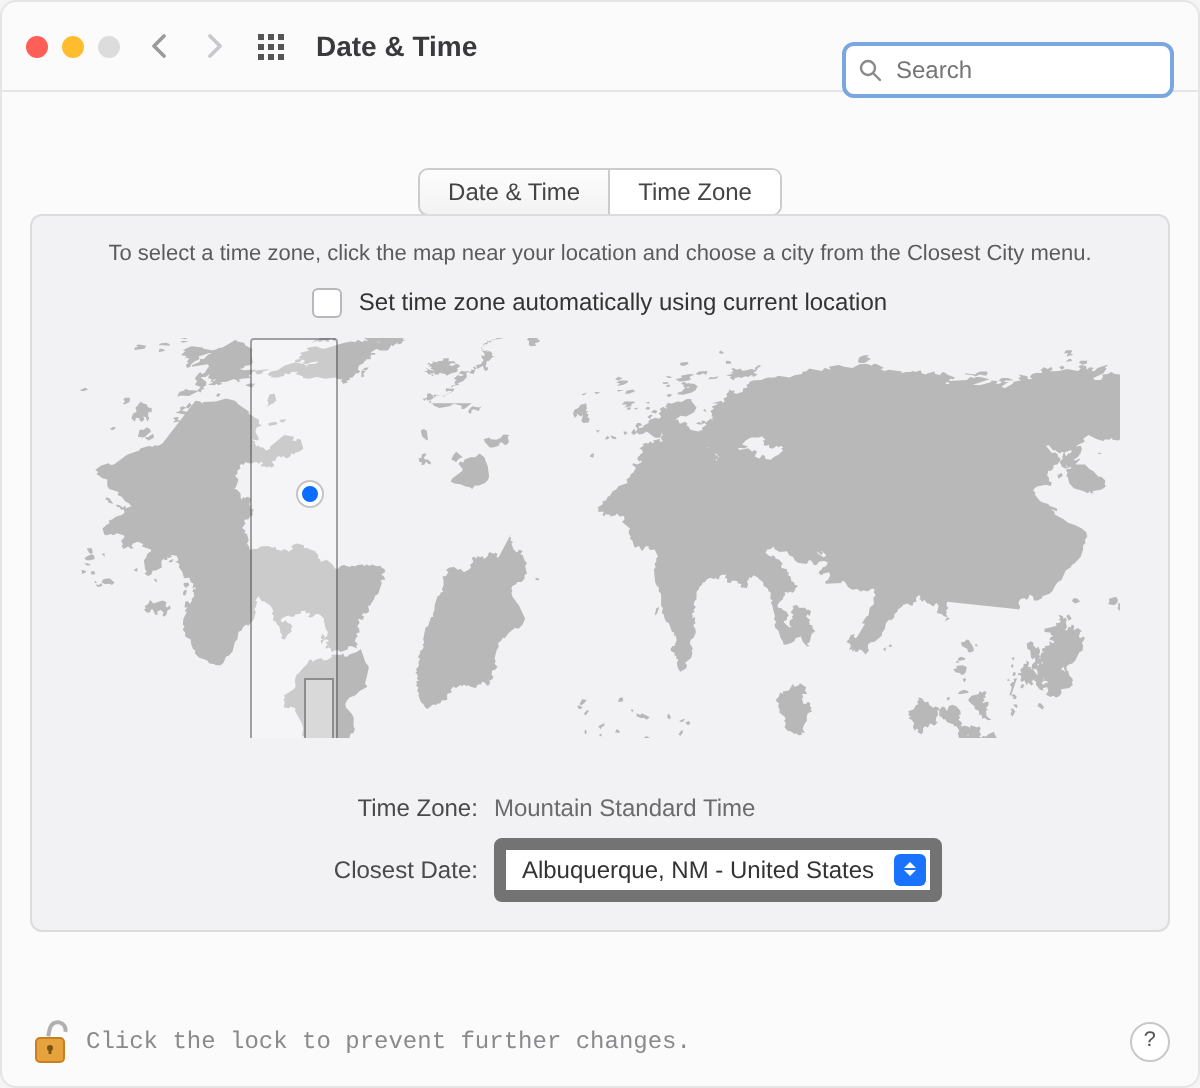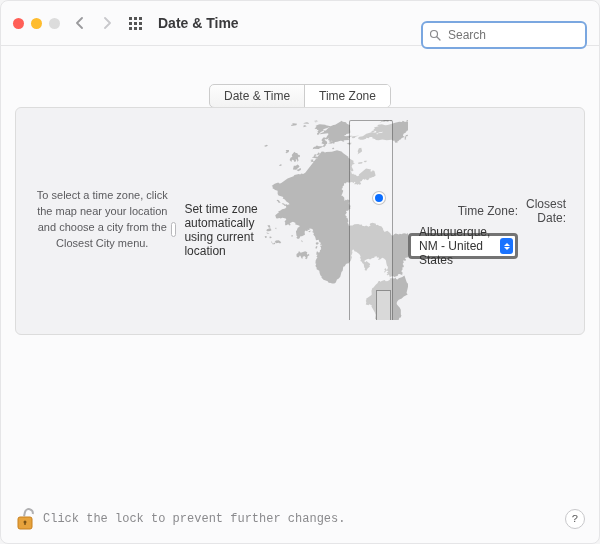--- a/index.html
+++ b/index.html
@@ -17,33 +17,33 @@
   .title{font-weight:600;font-size:14px;color:#3a3a3c;margin-left:4px;}
   .spacer{flex:1;}
   .search{width:150px;height:24px;border:2.5px solid #7aa7e0;border-radius:6px;display:flex;align-items:center;padding:0 6px;gap:5px;background:#fff;margin-top:24px;}
   .search input{border:none;outline:none;font-size:12px;flex:1;background:transparent;color:#666;}
   .search svg{flex:none;}
   .panel{flex:1;padding:14px 14px 10px 14px;display:flex;flex-direction:column;}
   .seg-wrap{display:flex;justify-content:center;}
   .seg{display:flex;border:1px solid #ccc;border-radius:5px;overflow:hidden;font-size:12px;background:linear-gradient(#fdfdfd,#f3f3f3);}
   .seg div{padding:4px 14px;color:#444;}
   .seg .sel{background:#fff;border-left:1px solid #ccc;box-shadow:inset 0 1px 0 rgba(255,255,255,0.8);text-align:right;}
-  .box{margin-top:-1px;border:1px solid #dcdcdc;border-radius:6px;background:#f2f2f4;padding:12px 18px 14px 18px;display:flex;flex-direction:row;align-items:center;}
+  .box{margin-top:-1px;border:1px solid #dcdcdc;border-radius:6px;background:#f2f2f4;padding:12px 18px 14px 18px;display:flex;flex-direction:column;align-items:center;}
   .help{font-size:11px;color:#5b5b5e;text-align:center;line-height:1.45;max-width:520px;}
-  .auto-row{display:flex;align-items:center;gap:8px;margin:29px 0 10px 0;font-size:12px;color:#333;}
+  .auto-row{display:flex;align-items:center;gap:8px;margin:8px 0 10px 0;font-size:12px;color:#333;}
   .chk{width:13px;height:13px;border:1px solid #b8b8bb;border-radius:3px;background:#fff;}
   .map-wrap{position:relative;width:520px;height:200px;overflow:hidden;}
   .map-wrap svg.worldsvg{width:680px;height:300px;margin-left:-80px;margin-top:-36px;display:block;}
   .tz-band{position:absolute;top:0;left:85px;width:42px;height:100%;border:1px solid rgba(0,0,0,0.35);border-radius:2px;background:rgba(255,255,255,0.28);pointer-events:none;}
   .tz-subband{position:absolute;left:112px;top:170px;width:13px;height:34px;border:1px solid rgba(0,0,0,0.35);background:rgba(255,255,255,0.28);pointer-events:none;}
   .pin{position:absolute;width:8px;height:8px;border-radius:50%;background:#0a6dff;border:2px solid #fff;box-shadow:0 0 0 1px rgba(0,0,0,0.2);left:109px;top:72px;}
-  .fields{margin-top:16px;display:grid;grid-template-columns:110px auto;row-gap:8px;column-gap:8px;align-items:center;font-size:12px;}
+  .fields{margin-top:28px;display:grid;grid-template-columns:110px auto;row-gap:8px;column-gap:8px;align-items:center;font-size:12px;}
   .lbl{text-align:right;color:#4a4a4c;}
   .val{color:#6b6b6e;}
-  .select{display:flex;align-items:center;background:#fff;border:3px solid #737373;border-radius:4px;height:20px;}
+  .select{display:flex;align-items:center;background:#fff;border:6px solid #737373;border-radius:4px;height:20px;}
   .select span{padding:0 8px;font-size:12px;color:#333;flex:1;}
   .select .chev{width:16px;height:16px;background:#1a73ff;border-radius:3px;margin:2px;display:flex;flex-direction:column;align-items:center;justify-content:center;gap:1px;}
   .select .chev::before,.select .chev::after{content:"";width:0;height:0;border-left:3px solid transparent;border-right:3px solid transparent;}
   .select .chev::before{border-bottom:3px solid #fff;}
   .select .chev::after{border-top:3px solid #fff;}
   .update-note{font-size:10.5px;color:#686868;text-align:center;margin-top:10px;}
   .footer{height:48px;display:flex;align-items:center;padding:0 14px;gap:8px;color:#8a8a8d;font-size:12px;font-family:Liberation Mono, monospace;}
   .lock{width:20px;height:24px;position:relative;}
   .lock svg{width:20px;height:24px;}
   .helpbtn{width:18px;height:18px;border:1px solid #c8c8cb;border-radius:50%;display:flex;align-items:center;justify-content:center;font-size:11px;color:#555;background:#fff;margin-left:auto;}
@@ -115,20 +115,21 @@
         <svg class="worldsvg" viewBox="0 0 2000 1001" preserveAspectRatio="xMidYMid meet">
           <path fill="#b8b8b8" d="m1384 336 4-1 6 1 4 2 2 5-1 5-2 3v2l3 2v4l-3 6-3 1-4 3-2 5 2 5h3l-1 4-5 1-3-3-4 1-7-5-3-4-8 1-9 7-3 5 3 4 6-1 3 4-2 3 4 6 3 8 5 3-3 4-3 8-4 4-3 7-5-1-8 1 2 5-4 4h-9l-9-4-4 3-5-1-4 3-4-3-9 2-4-4-3 2-6-1 1 5 2 3-8 4-3 3 7 3-1 6-6 5v3l-3 4 5 5 6 2 1-3 4 3 1 3 6 2 6 7-3 3 1 4 9 2v5l3-1-1 6 4 2 1 7 5 3 1 4h3l2 4h-3l-3 7-2 2-6-2-1 2-7-1 1 5-4 4 1 2-6 5-3 4-1 4 2 2 5 1 2 3 6 3 4 6-3 3v4l-6 3 3 4 7 6 7-2 5 4-2 4 2 4-2 9-2 4-5 3-9 3-4-1-1-5-4-6-3-11-6-6-1-4 3-5-4-5 2-4-5-20-2-3 3-4-4-3 1-10-4-3-1-4-7-4-1-7-5-3-5-5-6-3-4 5-3-2-1 5-3 1 2 6-2 6-11-1 2-5-7-2 1-3-5-1h-5l-2 4-6-1v-7h-4l3-6h-8l-3 2-2 6-6-2-3 1-4-2-6 2-4 5-4 2-1 3-4 3-1 4-4 5v12l-3 3-2 6 4 4-4 5 2 3-5 3 2 4-1 4 5-3-1 8 2 3-3 1-1 4 3 4 1 6-4 9-5 4-1 6 5 8-2 3 1 6-2 7-10 8 3 4-1 5-10 6-4-6-2-9 3-5-4-2 1-3-4-3 1-3-7-4v-4l3-4h3l4-10-2-8-3 1 1-5-4-2-5-14-5-3-3-7v-4l-4-3 2-8-3-4v-20l-4-4v-7l-3-2-3-6-2-22 3-4-2-5 3-5v-5l3-2-6-12-7 1-3-3v-4l-5 1-6 8-5-9-6 3-2-2-3-10-4-3 1-4-3-4v-5l2-4-13-11 4-5-1-5-7 1-5-5-2 3-8 2-2-3-7-1-2 4-3-3 3-5h-11l2-4-2-3 9-6-1-4 6-2 3-6 4-2 4-7 6-3 4-6 15-5-2-6 6-4 1-4 5-4 4-8 13-4 4 5 9 2v-3l7-4 5-9 2 1-2 9 7 1 4 3 3-7 9 2-3 4 2 4-5 5h6l-5 4 6 2 3-6 4-1-4-5 7-4 3 5 10-1 4-5 6-4-3-6-4-1 2-8 10 7 5-1 9-7 4 2 4 6 8-3 4 6 7-9 3 1 5 8 8-5 4 2 4-4-4-7 12-4 14-3 7 6 3-3 5 3-4 8 8 3 5-6 4 2 1 5zm-220-60 11 4 4-3 8 3 8 7-4 11-14 5-13 11-5 7-8 6-6 2h-5l-5 9-8 3-3 5-4 1-5 8-4 2v3l-13 4-1-2 8-7-2-2-9 3 1-3-6 2v4l-6-1-3-5-14-5-4-10-8-6 1-3 7 2 7-3v-4l-4 2-3-5 2-3 7-4v-6l-5-4 7-4-2-3 7-2 2 2 3-4 7 3-1-5 12-3-2 5h6l-4-7 4-4-4-5-4 3-10-3v-3l8-7 4 4 7-3-3-3 1-10 6-5 5-2 4 2 6 6h5l3 7 9-3 4 3-2 4h3l4 6zm-26-42v4l-7 2-5-2 1-3 3-3zm-160 4-2 4h5l-4 3 4 3-2 4 4 3-2 6-9 1-3-4 3-10-4 3-7-5 1 4-4 3-3-6 2-7 7-3 3-5 10-3zm367 336 3-1 4 3-2 8-4-3-2 4 7 6-2 1 1 7h4l1 6 4 4-6 5-3 13-5 4 5 3-5 1-7-9-3-8-9 3-5-3v-8l-3-2 5-3-1-3-5-1-1-6 1-4 5-3-2-3 3-3-5-4 5-7-2-3 4-2h4l3 4h10zm-1 129-2 5 4 6h-9l2 5-2 3 2 8 4 1 4-4 4 3-1 4 3 3-2 3 3 3-7 3-2 4v9l-4 5-3 8 4 7-6-1 1 4-6 1-4-4-2 2-7-5h-4l-6-6 2-7-3-5 3-2-2-4-9-7 1-4-3-7 2-4-5-4v-3l4-4 3-8 4 3v-4l10-2 7-11 2 5 7-2 3-4zm248-517-2 3-6-1-2 5-6 2 6 5h4l7 5 3 5v8l4 5-4 8 3 3-5 4v7l-7-4 3 3-1 5 3 3-6 4 4 2 1 4-4 2-8-7-9 2-1-4-3-1 6-5 1-4 4-1-5-5-8 3-5-3 4-2h-9l-6 3-12-6-4 4-13 1-5-3 2-5-3-4 2-2-3-3v-4l-7-5 2-9-5-10 1-4h4l6-3 13 3 21-11 11-3 1 4 8 2 4-5 5 1 3 3zm35 179-11-6-5 5-2-4 4-4-4-10-5-4-3 3-7-8-5 3-1 4-8 2-4 4-3 12 3 4h-4l-7 5-2-6-7-3 1-10 4-5-3-3-1-5 2-2 5 3 1-5-3-3 3-2-4-3 4-5 4 2 4-1-1-3 10-6-1-3h-7l-6 4-5-3 5-5-4-7 5-7-3-2v-4l-5-2-2-4-7 2-4-3 5-2 6-5-6-4 5-7-12-8 4-6 7 1v-4l12-2-3-3 1-4-5-4 5-8-12 3v5l-4-1-2-3-9 2-5-2h-9l-5 3-7-2-1-5 10-2v-4l7-5 7-2 4-4 13-1 6 7 1 10 8 3h17l12 3 3 3 4-3v-3l9-3 6-8 9 3 1-4-4-2 5-1 6 7v6l4 2 6 12 6 5-2 5 1 11-11 5v3l-10 4-2 4 2 4-11 23-1 6 4 8-4 7 5 6v6l3 2-7 7zm178 277-5 2-7 14-5 5-6 2-4 4 1 6-3 2-3-9-3 4v7l-6 3-6-6-5 2-7-3-4 1-2 4 2 5-3 3 3 3-5 4 2 4 5-4 3 3-3 5-5 1 1 4-6-1-7-9 1-4-4-3 2-6 4-2v-6l-5-11h7l1-4 5 2 1-3-4-2v-9l2-5 4-1-4-2 1-4 5-1-1-3 8-1v-7l6 4 2-4-8-3 1-3 5-3-4-2v-3l-11-2 1-5 20-5-2-4 7-1 2-3-4-2 3-2-3-6 7 2 1 4 4-1 2 4-2 2 2 10-3 3 4 5 3-2 4-11 4 2-1 8 7-4 7 5-3 2-2 7 2 3 6-3 2 3-5 8 2 4zm-257 85 1 5 7 5 4-2 5 2 2 4h-4l1 8-3 4-1 6 3 2-5 6-7-4-4 7-5-2-3 3v7l-3 3-6-3 1-5-4-1-1 4-4-6 2-7-4-6-5-2 3-4-4-2 2-3-2-3 9-3 4-7 4-2-2-5 3-1-1-5 6 1 5 7zm53 15 1 6-4 2 3 3-3 4 6 5-2 8 2 4-4 2-5-8h-4l-1-3-11-4-3-5h-4l-2-4-4-1v-10l5-6 4 1 4 7 3-9 6-2 7 3zm23 26 5 2 4-2 2 3-2 6 3 5-3 2v7l-9 8 4 8-5-2-1 5-3-3-1-7-5-4 1-3-4-4 6-8-2-5 3-3 1-7zm-8 1 3 8-6 6 2 5-3 1 3 3v7l-4 4-4-6-1 3-5-2 3-6-6 5-2-3 3-6-2-9 3-4-4-5 13-3zm41 8 3 7 6 10-1 6-3 1 4 7h-3l-1-4-4-2v5l-7 3-2 7-3 1-2-5h-7l-3-6 4-2-4-3-1-6 3-4-4-7 5 2 1-3 6 1 4-4zm-43 46-2 10-7-2-6 5-2-1-5 10 4 7-3 4 2 4-12-1 1-3-5-2-5 2-6-2v-6l-7 4-3-7 4-5-1-3 5-4-5-2 3-3-2-3 9-2 4-6 5 5 7 1 1-9h5l-2 8 5 3 5-9h3zm54-3 8 2v3l-6 3-4 5 4 2-2 3 2 5-4 3-3-7-6 3 5 7-2 4-5 1v-5h-4l2-4-2-5h5l-3-4 4-3v-4l-4-1-5 6-6 2-2-5 1-5 5-3-1-5 10 1 2 4 4-4zm-98 68-5-1-4 4-4-1 6-5-5-3 8-1 3 5zm-11-27l-3 4h-5l-2-4 4 1 5-4zm-100 98 10 5 3 5 7-4 2 4h9l3-2 4 4h4l4 7-2 2 4 4 1 4 4 2v5l3 3-2 9-4 4v4l-34 13-4 4-6 2-8-3-5-9-1-10-11-18-5-5-1-17 4-2-4-3 2-5 7-3 4-14 7-2zM1233 3l6 4-7 2 6 2-1 3-9-1-3-3 3-3-2-3zm902 35-2 6 3 1-5 6-4-4-5 1 5-10 4 1zm-76 9-3 2 6 3-2 7-5-2-2-3h-6l-8 3-22 4-5-3-8-2 3-3 10-1 6-4 8 1 9-7 13-1 3 3zm-44 176-3 7-4-3-5 2-13-2-4-3 7-9-1-5 5-1-3-3 5-3-8-3 1-4h4l3 4 11 1zm46-42-2 5 9 1-2 3 8 6 5-5-2-3 13-1 3 4-16 7-15-3 1 3 24 14 4 6-1 4 3 4-3 5 2 5-7 3-4 5 4 4-1 5-5 3 4 2-6 3-2 5 2 3 6 1 4 4v5l-4 2 5 8-13 13-5-2-7-14-6-7-10-8-7-2 1-4 4-2v-5l-8-2 2-11-3-12-10-16-6-5-4-6-13-3-7 3v-8l-7-11 8-2h5l6-6 6-3 5-6 10 6 4-1 6 3 4-3 6 7zm-339 198 3 12-4 2-2 4 4 4-3 3 3 4 7-2 3 6-6 3-5-5-5-1-2 7h-3l-1-9-7-3 3-3-6 1-1-4 4-4-2-3 5-2-2-3 3-3 5 4 3-2v-4zm-77-116h13l6 4 10 1-1 5 2 3-7 6-16 1-9 6-7-4-10 3-1 3-5-6-3 4-2-5-7 2 1-5-5 5-11-1-2-3 11-9-5-3 4-3 8-2 14-13 6-2 11 3 2 4-3 3zm-196-114-4 3 7 3-11 7h-8l-3-3 3-7 8-3zm-16 31 6 2h7l1 4-4 1-7-2-6 2 1 3-16 4-6-1-3 2-10-4 4-3 7-1 5-5 13-3zm-42 179-5 8 3 3-1 6-12 9-3-2-6 7-6 1-11-5-3 3-19-1-5 2-9 11-9-2-2 2-10-2-6-6-3-9-5-4v-6l-4-4 4-2 3-7-2-4 3-14-3-4 2-4 3 2 4-3-6-5 3-7 7-5 5-2 9-9 8-2 2 3 5 1 8-5 16-4 4-7 6-2 7 1 8 6-1 4-7 4 1 4-6 1v3l5 2-1 4 5 5-1 5 5 3 1 4 10 3-9 3 6 6zm188 201-1 6 3 5-4 4 2 3-2 2 3 6-7-2-2-3-9-2 3-12-4-5-5 6-7-5h-3l-5-6-3 3-5-5 2-3-3-3-5 5 1 6-5 1-1 5-3 1-6-4-7 2-2 3-7 5-1 4-5 4v5l-5 5-4-1-5 6-2 10-4 5-1 6-12 10-7 1-4 4v6l2 3-6 7-6-7-5-1-1 3-6 1 1-4-5 4v-4h-6l3-4v-5l-7-4 4-4 3-7 7-2-2 4 3 3 3-2 13-22-5-1 7-11 4-2 2-13 7-6-1-10 4-5-3-4 1-6-4-1-8 5-6-2-5 2-6-4-8 1-7-4-6-10h-5v3l-26 1-2-3 6-4 3-7-2-5-9 2-3 3-4-2-1-4 5-4 1-3 6-2 3-6-3-4v-9l-7-7-3-9-21-5-5 1-3 4 3 5-3 2-4-3 4-2-5-5-3 2 4 2-3 3-5-4 5-4-3-2-4 3-2-9 10-4 3-4-1-5 3-6-7-3 3-3 8-3 7-5 2-4-4-8-8 3-14-3-2-9 5-6-3-6 3-9-4-2 3-4-2-4-4-2-5 3-2-3 6-3-3-3-7 5-9 2-3-2 6-6-7-2-4 4-2-5 4-5-3-2 8-6-4-3 3-4h-5l4-7 10 1 3-2-7-2 5-3-6-2 6-3h-5l3-5-7 3v-4l8-4-5-4 4-2-5-3-3 3-3-3-7 5-6-2v-5l-4 2-5-1 1-5-3-2 5-2-6-6-5 2h-13l-9 5-6 7 10 3-6 3-20-1-3 3-7 1v-3l-12 2-1 4h-6l2 4h-4l7 3 1 6-8-1 4 3-5 2 1 4-5 1 2 3 8-3 1 3-5 1 7 6-8-1 6 3-2 4 3 3 5-1 8 5v3l6 1 6 5h13l5-1 3 5-10 2v5l-4 1 4 3-6 1 5 4-5 2 10 3-7 5-25-5v-3l-13-5-11 1 9 3v3l-5 2-4-4-5 2 6 6h-5l1 5-6-1 4 6 5 1-4 2 1 3 16 3-2 4 2 3 8-2 2 3h6l4 4-18 3v2l7 2-10 5-2-5-5-1-4 3-6-3 2-4 4-1-4-6-6 4-2-3v-8l-5-3 1-4-4-2 5-5-6-4 2-2-6-3 6-4 5-1-3-4-4-1h-6l4-3-5-2h10l2-4h-11l-1-5-4 1-3-5 7-2-12-3-1-6 6-1v-6l6-1-2-4 4-2-2-2 8-1-4-3 3-1-3-4 5-2-4-5-4 2 6-9-4-1 1-4-5 2-1-3 4-1-7-2 6-3-4-1 2-4h-4l6-4 8 1-8-4 7-6 9-2-6-5 7-1-1-4 8-5-4-3-5 3-9-2 5-3 5 3-1-5h5l4 4v-3l5-2v-3l7 4-4-4 4-2-4-1 1-5-3-4 6-4-4-3 12-5-11-1 16-4 1 3 4-2-2-5 6-3-1-5 7-5h7l-2 4 5 1 10-3 1-6 7-1-2-5 4-1 2-4 5-2 14-1 11-4h12l5-3 19 3 10-4 11-2 1-4h6l5-5 21 4 5-5 10 3-3-5 11-2 6-1 8 3 14 2 12-6 12-1 8 3 4-3 5 1 12 6-6 2 6 3 8-2 22 3-2 3 9-2h7l5-2 3 2 9-3 2 5 6 2-2 2 8 1 6-3 8 3 5-2 6 1-7 4 4 3-5 4 4 2-8 4 7 5 9-3-7-2 12-4-3-4 32-2 6-5 7 2 3-2-7-3-11-1-1-2 17 2 3-3 6-2h10l2 3-3 4-11-2-8 4h9l16 4-28 9 11 1 19-5 1-3 10 1-2 5 7-1 2-3-5-2 5-4h11l9 4h-13l-4 3 9-1-12 8 5 3 13-7 2-4 12-2-4-4 4-2-3-4 14 3 1 5 8-1-5-3 4-5 7-2 11 1 3-3 24-1 13-3 19 3 4-4-4-3 6-4-5-3 3-3h11l-1 5-10 2 9 2 1 6 5-4 7 1-4 4 4 2 6-6 15-5 3 2-6 1 3 3-5 8-17 8 2 3h10l4-4-1-5 9-1 6-3 6 3 10 1 5-4 1 3 7-6 10 3 5 4 10-4-5-4 6-4 3 5 8-2-3-4 7-5 9 3 11-1 2 4-8 6 5 3 2-7h4l12 8-1 8-4 1 7 2-1 3-9 1 4 4-8 4 14-2-3-4 5-4 8 1 4 5-2 4-12 9-6 12-6 7-5 8-5 4-11 6-5 1-2 9-4 2-4 9-7 2-7-1-9 2-5 9-4 3-12 3-5 4-10-1-1-3-5 3-6-1-3 3-11-3-14-7-9 6 3 5-6 3-8 1v4l7-1 2 5-2 7-5 7-15 9-5 5 2 3 4-4v4l-7 2-5-3-4-8 4-5 5-2 11-10-1-3-11 4-4-1-4 3-8-6-3 1-7-9-5 1 10 12 6-1 4 4v3l4 3v3l-5 7-6 1-1 6-4 4-4-1-2 9 3 3v6l5 2-2 6-8-2-15 3-5 4-1 3 4 4-2 2 9 11 6 3 8 2 5 9 5 4 1 5 14 7 7 6 12 4 12 6 7 6 2 7-4 6 1 5-4 4v7l-4 12-10 11-5 3-1 3-9 6-7 16-7 4-4 6-4 8-5 5-12 4v3l-8 4h-6l-2-7-5-3-3 7-3 2-3-3-7 2-3 6 3 7-2 4zm-328-233-6 5 4 2-4 2 1 6 14 4-1 3 4 2-4 5h15l-8 3 6 2 9-1 2-3 10 5h9l5-4h4l6 3 7-2 5 2 4-2 9 1 3-6 4-2 4 5-2 4 4 9-5 3 5 5-6 3-1 4 4 5 4 20 6-2 3-6-5-6 3-3 4 1-1-9 5 1 7-9 8 1 4-3v-3l6-3 5 1 8 6-4 7-8 2 13 8h6l4 4 8-3 2-3 6-1 1 5-5 2-1 4 4 3 3-2 3 3-3 7 5 4-5 4-2-4-13-2-3-3-7-2-2-4-5 3-1 8-4 3 1 4-4 3 4 2-1 6-3 1 3 5-4 1-8-3 4 7-4 4 5 2-4 3 1 3 6 3h-5l3 4-6 1 1 6-5 1-4-7-6-2 2 4-4 1 7 7-3 2-9-2 4 3-2 4-9-6 3 4 9 6 7-4 8 5-6 8-8-3-8 1-5 6h-4l-4-7-4-2-4 7-15-2-5-4-3-6-6-2-4-7-12 1-8-4-3-5-4 4-9 2-7-2-10-8-8-4h-10l-4-6-3 1-5-10 1-3-6-2 4-4-7-6 1-3 4-3-4-7-6 3-5 6-1-10 3-5-3-2-2 4-6 2-12 9-5 8 4 7-5 4-5-1-4-4-8-2v-6l-5 4-5-1-1-4 5-3-3-3 6-4v-3l6-2 1-5 6-3v-3l5-2-3-4 2-5-2-3-5 1 1 4-4 2-11-2-4 4-2-3-8-1-4-4-7-3-9-1-6-3-9 1-7-5-4 1-5-8 2-3-3-4 9-5 2-3-4-4 7-4 7-9-4-3 5-8h-3v-4l16-3 4-2-2-4 7-1 1 5 6-2h10l4 4 2-4 7 2 2 5 7-1 5 11 13-2 3-6-3-2 6-5-4-3-5-7-8 1-2-3 6-3-8-2-4 4h-6l5-5 6 2 3-3-4-2 8-6-6-5 9-4-3-4 5-1 3 5 11-6zm-166 67h-7l5-6zm701-239 2 3-11 2 5-5zm-11 15-5 3-4-4 6-3zm-22-2 2 5-9 5 1 4-4-1-6 3-3-4 4-3-3-4 6-4 6 3zm32-28 3 2-3 4 5 2-12 3 3-6-7 1 3-5zm11 105-5 5 3 3-4 4-7-3-3-5 4-2-2-7 9-1zm-17 17 6 5-1 3-6-1-1 3 3 4-9-5zm-244 33 8 2 3-2 13 2 5 3 2 9 5 6h-4l-1 4 5 13-2 4 4 1-3 6-8 2-3 3-5-6-5 3h-4l-3-4-7 2-2-4 8-3-2-4 4-4-7-8-13-6 3-3-3-6 9-5zm-81-89 2 4-12 3-1-5-5-1 6-3zm-40 72-1 8-4-1 4 8-5 2 4 4-8-1-1-6-4 2-3-2 5-4-1-4-4-2 9-4-3-4 5-1 2 4zm170 310-9 5 4-7zM421 56l-13 2 1-6 5-2zm-96 169 8 1 3 3 3-2 20-1 17-5 15 4 6 6 19 13-4 1 14 9 5 2v8l-3 3-3 9 6 12-2 3-12-2 8 4-1 3 3 5 3-2 2 3 6 1 5 5 7-3-1-3 24-20 17 3-3 6 6 1 2-4 6 2 4 15-7 5-6 1-2 3-5-1-2 5-6 3-7-5v4l-6-3-4 3-1 4-7 2 4 5v3l-4 2-6-2-1 3-5-3-5 1-1-3 4-3-4-3-2 4-6-3-7 2h-6l-4-2-4 5-3-2-3 3 1 5-5 3v6l-4 3 6 6-4 12-3 4 4 1 6 6 1 11 5-5 1 3 4-3 6 2 1 3-3 8 4 8 4-1-3 7 2 3-5 2-4 6h-5l-2 3 3 3-6 8 6 5-3 3 5 2 3 11-3 5 3 4 4 14 4-3 4 1-1 6 5 3-4 3 1 8 6 7 6 3 6-3 4 3 2 9 8 6 2 5-2 7 2 3h4l-1 5h-5l-3 5-7-1-7 4-8 1-4-2-5 7 3 2-2 8-3 5 3 4-4 13-9 10-3-2-5 4-3 6-5 2-2 13-4 4-4 16-6 7-5 2-4 10-5 4h-8l-3-2-8-1-3-5-14-5-7-7 1-4-4-3-3-8-1-8-9-5v-6l-4-5 3-7-3-1 1-11 6-11-4-1 12-17v-4l4-4 2-8v-7l-5 1 2-7-5-3-2-7-9 1-3-11-6-8 5-10-9-9-10-1 3 3-5 2-4-1 2 3-3 2-5-2-3 4 1 10-10 5h-5l-3 7-5 2-6-4 4-3-3-4-2-15 3-3 3-8 6-4v-3l-15-5 2-4-9-4-8 3-3 4 4 3-4 2-5-4-8 4-3-5 2-3-3-5 6-7-2-3-11-3-6 3-4-2-7 2-4-1-3-10 8-7 4-2-2-4 6-2 7-5 10-3 4-4-2-5-4 1-2-4-4-1-3-4-12-3-1-4-4-1 1-4 6 2 6 9 11 2 4 4 5-3 1 4 9-3-4-5-6-3-6-8-7-3 2-5-16-5-3-5v-11l-8-2-10-7 3-3-5-4 10-7 12-4 4 3 5-1 22-16 20-7 3-4 15-4 4 2 4-3 6 1 7-4zm48 10-2 5-9 1-2-4 10-6zm193-125-8 1 7 3-4 2 1 4-4-1 2 3-5 3-1-4h-4l-3 3 2 3h-4l-6-3-5 3-5-1 2-5 4-1-3-3-6 1 4-3 5 2 6-2-3-5-7 1 1-4-6-1-7 3v-4l-7 1-3-2 6-5-4-1 5-4 3 2 3-3 8-1h13l7 2 5-2 11-1 6 4-4 3-7 1zm17-44h8l-6 3 5 1-6 7h-17l2-4 6-2-8-1 5-4 7 1zm-589 497-3-4 3-1 4 4zm982-505-2 3 7 1 1 4-6 5-3-1 1 5-6 3-7-6-7 1-6 3v5l-6 2 2 4-6-1-1 3-12 1 5 4 6 1-4 4-6 1-5 4 8 7-13-1 4 2-5 2-11-2-19-1-3-2-9 2-7-5 1-5-12-3 1-4 7-3-5 1 4-3-4-2 3-4 9-2-9-2 7-3-5-3 4-1-5-4v-4l11-5-4-1 18-6-5-3 12-1-3-3 7-1-1-3 11 2 2-3 14-1 3 2 9-4 2 3 8-2 10 2-2 3 8 2 4 3h-7l4 2-4 3 8-2zm-127 224-3 3 2 8-2 4-4 2-6-5-3 1-2 5-9 3h-6l-8-9-2-5 9-3 3 3 9 1 7-3 5-6zm-138 9-8-7-2-10 5-2 5 3 2 15zm60 28-6 2-5 6-8-4 3-7 5-6 5 4zm16 53-4-3-7-1-9-4-10-1-6-3 2-5 17-13 1-3-7-9 3-4 5 2 2-5 10-4h8l7-6 8 6 6 16 2 16-2 6-5 5-10 4h-7zm28-247-4 6-3-1-5 6 1 5 4 1 6-2-4 4 6-2 4 3v5l6 2h-5l-7 7h-3l-2 10h4v4l-4 2-3-3-1-6-8 5h-3l1-4-7 2 4 5-3 6-6-1-2-4-4 1-8-1-5 4 9 3-5 2-5-2-7 6 5 2-4 3 2 5-8 2 6 6-3 4-7 3-8 4-11-2h-5l-2 3 2 2-5 3v4l-4 2H786l-12 9-5 1v-6l-13-3-7 4-17 3-9-4-4-5-5-1 6-5-8 3-1-3-4 3-3-4h5l3-3-1-4 5-2 9 8 1-4h9l5 2 4-4 10-5-7-1-3 2-2-3 2-3 11 1-3-3 8-3h6l-4-3 10-4 6-7-1-7 8-2v-3l9-1-2-3 2-4 7-1 5-7-3-3-1-5 5 1 1-3-6-7h4l-5-3 6-4-2-3 8-3-3-4 7 5 3-5 7-1 1-5 10-3-1 4 6-1 4-3 5 3 5-1-3 3 18-1 4 2-12-5 4-4 5 1 6-4 3 4 8-5 5 4 5-3zm-118-34 7 1-3 3 7 4 7 1v3l-27 7 2 4-5 1-4-4-3 3 7 2-4 4-3-3-6 2-1 4h5l-6 3v3l-7 2-1-3-8 6-3-4-11 5-3-6 4-2-7-1 8-4-6-1-6 4-5-2-3 2 5 3-4 1 1 3-8-1-5-3 7-1-6-3 7-1-7-3 14-1 5-2-6-2h14l4-4-5-1 5-3 5 1 1-3 8 1 6-3-12-2 5-3 17-1-4-4 8-1 4 3 9-3 2-2-15-2 9-5 8 1h15l-13 4 1 2 11-1-2 4zm51 63-1 5h10l3 4-7-1-5 3 5 2 9-4 5 4-6 4 2 2-2 4-9 2-8 4-2-3-10-2-1 3h-7l-1-4-3 3 3 4-4-1v-5l-4 4-4-5h-5l7-3-5-5 7 4 10 2-8-4 3-3h-6l3-3-5-1 2-3 4 3 4-3-3-2 11 2-2-2 10-1 1-4zm-134 15-3 5-7-1 3-3zm-5 6-4 5 2 4-5 2v-12zm-290-41 18 2 2 2 20 4-29 9 2 4-10 5-5 5v3l-6 2-2-5 5-4-4-1 4-4-1-3-5 1 2-4-9-1 7-7-4-2 5-2 6-3zm73-11 3 3 11 2 3 5 11 5-1 10 2 14-4 3-10 2-1 3-8 2-7 4h-10l-11 12-7 3-6-2-7 5 2-5-6-2 3-7-7 5-5-2 11-16-3-3-26 4 1-3 12-5 1-5h6l7-7 5-2v-3l13-6 6-1 14-8zm-49 76-5 3 2 4-4-1-2 6-6-3 6-6-10-4 4-6-4-4 3-5 6-6 3 3 5-2 2 3-9 5 9 7zm-29 8v6l4 2-3 2-8-6-1-3 2-3zm5 25-6 6-4-3 6-7zm-15 2 7 3-5 1-5 6-3-1 3-4-3-2zm-48 50-1 3-8 4-5-3-1-4 4 2 9-6zm-12-15 5 3 2 4-12 10-10-1 3-12h7zm-7-40 7 2 2 5 6 1v7l-5-1-1 7 2 4-3 6-3-8-4-1 2 5-4 4-3-1-2-5-5-1-2 7-6-6 3-8 6-3-2-6 9-11zm-21-8-1 6-8 4-3-2 4-3-3-3 2-3h8zm-196 84-11 3h-9l1-4 5-3 5-2 9-1 3 3zm7 22-2 3-6-5-15-6 7-1-3-3 1-3 10 5 3 6zm61-203-2 6 3 3-4 2 3 3h-7l10 7 6-5 4 9-5 6-10 2 12 6-7 2 8 5 2 4-3 3h-6l3 2 16 2 5 3-23 1 5 4-10 5 2 3-11-1-5 4 6 5 3-5 6 3-4 4-5 1 3 3 6-3-1 4-12 3-4 3-10 3-2-4-6 3 6 2-4 4 8 1 6 3-5 2 9 2v4l-4 4-20-4-5 2-8-2-6 2 28 6 2 6-8-1-9 3 5 4h7l4-3 12 2 1 3-9 3-8 5 4 3-15 6-4-1-24-25-2-7-8-13-2-3 4-5-2-5 3-4 10-4 6-4 12-15-6-3-2-18-4-5 2-4-8-7-5 3 4 3 1 6-6 3-6-3-5 3-4-4 9-3 6-5-6-4 7-4 9 1 3-6 8-1-8-5 8-2-9-2 4-4 7-4-2-3 16-3 14-1 1-4 4-2 11 2 5-5 9-1zm-16 122-1 3-6-2 1-3zM890 10l4 2-3 4-6-2zm64 73-3 5-6-1-7 3-2 3-12 1-6 3-6-4 2-3-6-3 5-1-1-4 10-6-3-2 8-1-4-3 7-2 6 2 7-3-2 6 4 1-7 4 10-1 1 3 7-2zm-48 28-10 2 4 6-6 3 5 1v4l-8 2 3 4-10 1-3-3 1-6-4-2 4-5 5-2 2-5-4 2-1-4 10-1 5-4v6zm-46-34 6 5-5 1 2 4-20 3 3 2-8 3-2 4 6 1-6 8-11 1 5 5-5 1-4-2-12 4-9-5 8-3-3-2 12-2v-4l6-6-3-2 6-3-2-3 12-2-7-2 19-5zm170-74 3 5-15 1-4 3-11-4 8-4zm25 13-3 3-14 3-2 3-9-1 3-3 9-1 7-4zM706 57l4 2-6 4-4-4-11 2-2-4h13zm-46 7 2-5 7 5-8 3zm-13 14 5-1 5 3-2 3 8-1-3 4-12 2-4-3-7-1-5 2-6-3 1-3 10-3zm-5 32-5 3 4 2-6 1 4 5h8l1 3-13 3-8-1 1 4-17 1-2-5 4-2-9-5 4-3-6 2-4-3 12-3 4 2 20-4zm-110 14-14 5 8-6zm5 14 8-1 25-8 14-3 8 1 4-4 7 4 7-3-3 4 8 3-3 5 8-5 6-3 13-2 7 1-4 5 12-3-8 12h-13l-6-3-11 7 2 5-12 9v3l-8 4-2 7 4 2-3 4h-4l-6 7-6 1 3 2-7 3 2 3h-5l-1 3-5-6 2-3h-6l-6-3-16 2-15-3-12 3-10-1-1-3-12-4 4-3-2-3h10l1-5h4l4-5 13-1 4-4-12 2-8 3-6-2 4-4-6-2-2 4-8 1-1-4 8-2-1-3 5-4-4-3 16-4-5-3 4-2 12-2zm-118 43-5 1 3 5-16 1-4 2 4 3h-6l-1-3-6-1-11 4-11 1 4 3-8 2-1-3-4 3-11-1 9-4-4-1 9-3-10-4 6-6-17-2 31-6 17 1 9-2 10 3 10-1h12l-9 5zm-93 30-13 6-13-1-5 2 2-6 4-3 11-2 18 1zm-12 205-4 7-5-2 3-7zM600 42l3 2-5 2-12-4 8-2zm56-4 2 4-6 1-4 4-14-2 10-3-5-3zm-25 93 5 4 8-3 4 4-5 3-10-2-15 3-3 3 4 2h6v3h-15l7 3 1 4-11 1 3 2-7 2-5 6h-13l4-6 11-5 3-3-5-2 3-4-5-3 5-4 1-5h-5l1-3 10-7 4 4 3-3 10-1 3 3zm-55-42-8 3-4-3 7-3zm-35-18-13 2 10-4zm3 7-6 2-6 7-8-3 6-5zm-40 12h-9l-12-4 10-2 9 2zm-42 84 12-8 17-5 14 2 5 3-3 7-4 3-18 1-3 4-8-2-1 4-10 3h-13l4-4-5 2-3-4 5-4zm-11-2-13 4-3 4-7 1-4-5 5-2zm-28 27-3 4-12-4 7-3h10zM634 524l2 5-6 18-5 3-2 6-7 11h-3l2 9-5 4-4-1-4 4 4 1-1 6-9-1 3 6-4 6 3 4 1 6-6 2 3 5-3 2-2 6 5 5-3 3 2 4-10-4-5 1-1 5-12 4-4-3-7 1-4 3-1-6-4-3-4 3-1-4 4-3-4-4 6-2-3-3h-5l-5 8-1-7h4l-4-4 3-6 4 4-2 4 6-5 1-7-3-3-2-7-2-12-6-6-6-2-6 5-6 2-2-3 4-2-3-4-5 2v-5l-8 1v4l-9 1-3 4h-5l-4-2-9 4-4 4 3 4 5-4 5 5 4 1 3 5-3 4 2 3-8 7-4 7-6-2 2-5-3-4-2-11-5-4v-3l-6-3 2-7-4-4 3-3-2-6-3-4-11-8-3 1-5-8-3-2-9-2 1-5 15-4 3-5 4-2 6 1 5-4-2-4-5-4 3-4-1-7-4-5 5-4 6-1 7-11 1-4-2-3 5-3 8 1 14-8-3-4 3-3 7-2 11 3v5l5-1 7 4 6 1 6 8v6h3l1 5 10-4 10 8 3 6 5 2 5-5 5-2 11 3 2-2 8 1 2-2 9-1 3 3 3-3 6 2 4-2 7 3 7-1 2 4 4 1 2 5-7 5 4 2 3 6zm-135 51-5 3-3-4zm110 87 5 6v4l-6 25 4 5-13 7-7 7-10 4-5 6-2 5 1 5 9 10 4 7v16l2 3-2 7-5 1-2 7 2 15-3 4 3 8-1 8-5 6 2 15-4 19-6 9-4-2-1-6 4-11-4-12-3-4-11 3-7-3-9-1-6-5v-9l3-2-2-8-5-2-4-4-3-8h-7l-4-11-4-3 2-12-3-9-11-20 1-4-9-3-1 3-10-2 2-7-2-6 3-3-3-3 17-11 3-4-1-12 3-9 3-1 9-11 5-4 4-8h5v4l5-4 10-3 4 4 7-1 7-5-1-3 4-1 12 1 4-3 1 5 5 1 4-4 12-4 7-5zm-61 306-5 3 4 3-7 1-2-4-4 2-3-3 9-3 6-2zm55-6-1 8-11 2 6-7zm-12 18-7 6-3-3 1-4 5-2zm1-30-5 6 2 5-8 6 1 4-10 10-12 1-2-7-4-4 8-8 10-4 4-6 6-4 5-1zm117-633-3 2 2 4h5l5 5-1 3-4-1-3-4-3 5-5 2 1-5-4-1-2-6 5-1 1-6 7-2zm94-83-4 4-1 4-9-3-4 2 1 3-3 3-3-4 2-4 5-5 11 2zm326 118 4 2-6 3-4-3zm-91-165-7 4-6-2 5-4zm8 4 1 3-8 4-11 2 5-4-6-2 7-3zm-6 16-10 3-1-3zm15-1 4 3-11 4h-6l2-5zm-54 5-7 3-4-4zm-22 0-6 5-4-2zm77 15 3 2-6 2-1 4-11 2 4-5h-9l5-5zm8 10-3 4-5-2zm-12 0-2 4h-5l1-4zm44 131-8 2-3-5 2-4 6-1zm-6 5-5 6-8-4 2-3zm22 47-6 1-5-5 4-3 7 2zm-3 11-1 3-11 6-6-10 4-4 4-2 5 3 4-3-2-4 6-3 3 4-2 6zm-42-3-12 7-7-2 6-7 3 4zm94-191-4 8-13 7-9-1-14 9-9 1-4 3 1 7-10 1 4 11-4 5-8-1-13-10-6 4-6 1-6-4 3-6 9-2 1-3 8-4v-4l11-5 7 2 3-4-4-5 5-4-4-3 7-4 4 3 4-3-4-3 4-4 5 2 10-4 7 1 9-5h7l1 4zm102-66-1 4-6 4 7 3-7 4-3-3-6 3-4-1-8 3-3-2-7 2-2 4-7-5 4-2-10-1 13-4-5-1 5-3-4-3 3-2 7 3 5-2 4 4 15-3 7 2-2-4 7-5 4 2zm-56-25-5 2-4-3 3-3zm11 14 1 4h-9v-5zm-70 4-8 4-7-2 2-4 11-1zm31 15-3 4-3-3-7 3-7-2 6-4 14-1zm19 6-4 4-14 1 4-4 5 1zm-41-3-8 4 3 4-4 2-15 2-7-4 11-3-2-3 15-3zm-37 6h-6l-5-3h8zm-5 7-3 3h-6l-2-3zm38 3-4 4-10-2 8-4zm6 6 1 4-7 4-14 4-10-1 1-3 6-1 6-7zm-966 67-6 4-5-2 6-4zm119 289 4 5-4 5-5 1 1-10zm1-31 2 4-6 5-4-5 1-3zm-5 13h3l-2 7-3 2-2-3 2-6zm26-6 1 7-4 5 1 7-4 2-6-8 1-3-3-2 2-5 5 3 5-7zm-46-46-1 4-4 2-3-3zm-59 17-2 4-5-3 5-3zm32 22-4-3-1-4 5 3zm36-74 2 5 4-3 4 1-1 4-6 5 7 1v4l6 2-1 5 5-2 4 2-2 3 4 3-3 2-5-5-3 6-1 7-4 5-7 1-4-5-5-1 6-3-3-7-5-1-5-6 2-7 6 1-3-5 3-2-4-2h6l-2-10zm-17-15 2 3-5 3-4-3zm20-65 4 2-3 10-7-1-4-11zm4-14 5 4-1 5h-8l-1-6zm-163 148 2 3-7 3-1-7zm32-29 1 6-5-4zm-28-8h7l2 8-5 1-5-8zm7 10 4 2 1 6-7 2h-7l-3-3 3-3 4-2zm-1 18-6 1-6-4h6zm5 10 2 5-6 1-2-5zm2 16 3 4h-5zm10 4 2 5-5 1h-4l-2-4 5 1zm14-8 8 7-4 4-5-2-7 1-6-4 4-5zm61-122-3 5-7 2-3-4 3-2zm18 18 1 4-4 2-1-6zm-10 4-4 6-2-5zm19 137 7 3-2 6 3 3 4-4 2 5-6 4-1 6-4 4-3-2 2-5-5-4-6 3 1 5h-4l-4-9h-3l-2 5h-5l-5-5 4-2-3-3 7-5 2-6 6 6zm-32-179-9 1-5-3 4-4 6 1zm-26 55h5l2 5h-8zm1 14h-5l-1-6 6 2zm165-262-8 3-3-4 6-3zm-11 28-3 4-5-1 4-5zm-6 25-2 4 3 4-6 2-3-2 2-4-4-4zm10 65-1 3-8-5 5-1zm8-6-7 3-3-2-5 2-7-2-4-4 3-2h9l3 3 9-2zm-54 8 1 3h-6l-6-3h11zm93-50 3 3-2 4-8 2-3-4zm10 6 8 4-8 3-6-4zm29-49 3 11-4 4-12 7 3-5-2-6 4-10zm20 43-5 5-7-1 3-4zm-18 4 3 3-3 2-12 2v-5zm1602-167 2 3-4 4-4-2-4 4-8-1 1-5 8-4zm-40 10-1 4-9 2-6-2 3-4zM665 50l4 4 5-1-7 8-6-1-15 6-9-1-9 3-2 4-12 5-3 3-13-1v-6l14-2v-3l-8 2-5-4 7-2V51l18-2-7-4 4-2 18-2 9 3 1 3 8 1 2-3 7 1zM467 13l-1 4 13 3-1 5 6-3 6 3 10-3 12 2 10-3 22 3 4-3 4 3-4 2 8 3 3-3 5 2-5 3 15 3 7-2 5 1-4 3 17 6 16 3-2 3-15-1-6 2-19 2-6 3-6-3 3-3-5-3-13-1-4 3 6 2-9 4-17 3-7-1-1-4-7-3-11 4-6-3 3-3-8-1-13 1-2 3h15l-15 5-6-2-9 2-5-3 8-8-4-3 4-1-5-2 5-4 11 1 10-2 2-3-13-3-9 2-5-4 2-4-8-2 5-3-15 1zm67 33h-6l-14-3 11-2zm73 5-6 3-3-3-8 1 9-3zm141 0-7 3-4-4zm12-15-9 4-5-3zm231 7-3 3 4 2-6 4-9-4-3 3-5-3 3-4 6 4 6-5zm-51 5-9 1-1-3zm-65-15 11 2-3 2 12 4 3-3 5 2-8 5-8-1-13-2 2-3-9-3zm-12-3-2 3-7-1zM604 9l9 2 2 4-12-1-4 3-8-2zm15-6 15 1 4 5-5 2 6 2-3 4 13 2 5-3 10 1-3 4h-14l-9 5-4-2h-14l8-5-9-1-6 3-14-3 7-4-8-4 14-5zm48 10-6 5-5-3 2-4zm-18-11 6 2-5 2h-12l3-4zM589 7l7 4-7 3-14-5 6-2zm-60-3 1 3-17 2-1-5zm-12 11-7 3-16 1-3-3 7-3zm-34-3-1 3-15 1 5-5zm-26 8-7 2h-9l6-4 9-1zm145 796 1 5-4 6h-4l-4 5-4-1 4-5 4-10zm5-19 4 3-4 5-4-3zm12-6 3 4-5 1-8 8-3-4 9-9zm348 71-5 1 3 4-3 4 6 5 2 5-3 3 5 3 6-1 3 4 3 9-5 2 3 5-4 2-8-4-1 6-6-2 2 3-4 2h-7l-7-3 4 5h-5l-7-4-1-7-7-7-2-8 3-5 9-6 1-3-3-4 6-3 3-6 5-3zm78-60-1 4 4 2 4-3 4 5 6-4-3-3 5-2 3 6 3-2 7 4v3l4 3 2 6-6 10-7 4-3 5-7-1-3 3-9 2 1 4 4 1-1 5-6 6-6 3-1 3 5 4-6 4-6-4-3-8 3-3 2-11 4 3 2-4-4-1 1-5-3-4-4 1-2-3 3-5-3-4 3-3 1-9-5-4 5-3 4-8zm-70-29 3 4-1 4-3-2zm103 11 6 4-5 3-7-2 2-3zm-49-11 4 3-1 3-7-1 2-4zm32-27 6 3 3-3 13 7-5 4-4-3h-6l-7-3zm-90-23 7 1-4 5-5 4-3-2 4-8zm0 13-3 3h-3l-3-4 3-2zm7 5 4 1-6 8-3-3zm137 6 3 5-1 4-5-2 1-6zm26 8-1 4-4 2-4-2zm7 4 3 4-4 3-5-4zm-12 15 3 3-5 7-3-3zm84-566-3 5-3-2 2-5zm-41 128 9 5-1 5-7 8-6-3 4-3-2-8h-5l-3-3 2-4zm-108-24 3 3-5 3-3-3zm23 20-2 4-2-4zm-22 458 3 7-4 2-4-6zm40 15-4 3 3 6-2 5-4-7-2 4-4-1-4-11zm-20 19v4l-7-1-1-3zm-91 3 2 4-3 2-4-2zm191-478 3 9 3 4 4 1-1 5 3 3 9 5v6l-5 1-6 3-2-4-3 2-4-11 1-7-6-7h4l-1-4zm17 51 4 3-3 4 2 10-3 3 1 7-10-2-2-5 3-2-2-4 3-6-4-4 3-3zm-3 45 3 3-5 5-5 1v-6zm8 42-3 8h-3l2-7zm-9 8l-2 5-4-2 3-5zm-96 31 1 5 4-1 2 5-3 4h-4l1-4-4-3 2-5zm4 27 5 2-5 13-3-7-4-1 2-4zm-14 16-4 11-4 3 3-12zm32-7-3 8h-3v-7zm3 30v4l-3 1-5-5zm-144-280-1 8-6-2 2-4zm93-86-2 4-5-2zm1 10-2 4-6-1 2-4zm57-43 7 7-4 3-5-1 1-4-5-1 3-3zm17 4 5 4-3 4h-4l-6 5-3-3 4-4-5-2 7-5zm17 41 3 6-6-3zm-280 282 4 2-2 3-6-3zm-44-72-2 2 3 5-2 2 5 4-3 2 4 10 5 5 5-5 5 3-4 5 4 1 3 9 4 5-3 5 3 12-4 3v6l-5 5h-7l-2 4-6 3-2 4 2 4-2 3 2 7 11 15 10 21-4 10-7 7-6-1-10 8-7 9-3-1-3 5-5 4 1 7-3 4-4 15 2 4-2 5 5 4-3 5-6 2-1 7 3 3-1 4-6 3 2 3-3 5h-3l-2-4-5-3-3 5h-5l-3 6-9-2-4-3-3 2-4-3-3 3-3-2-7 5-5-2-4 5 2 4-8 3v10l-9 1-3 5h-4l-3 3-4-2-10 8-4-3-2-4-5-5-4-11 1-3-3-4 2-6-4-3 2-3-2-4 5-1-4-4 2-2-1-5-3-3 3-2-2-3 5-6-1-6 3-6-4-2 4-7v-4l4-2 2-5-2-3 3-4-2-5 4-20 4-2 5-15 4-1-1-4 3-8v-7l5-15 4-2 1-4 5-2-3-3 3-7v-9l-2-6 6-1 4-6-4-4 6-4 8-1 6 5 4-2 6 6 9-5 3-4-2-3 6-5-3-7 3-2 6 3v-4l5 2 4-2 2 5 6-4 3-8 8 3 3-2 3 3-2 5h4zm24 496-7 6 3 3-6 3-5-1-4-9 4-8 4 7 4-3zm-223-150-3 4-4-3 3-4zm-49 13 5 1-4 7-5-5zm-13 16 4 2-2 4-4-3zm-5 10-2 5-2-5zm-8 1 10 11-5 2 5 3v3l-4 3-2-3-3 5-3-5-1-9-5-4 3-1v-5zm460-115 2 5-2 3h-7l2-6zm19 21-2 5-3-5zm-14 69-7 1-3-3 5-3zm-6 13h-9l5-5zm-41 92-2 6-5-4zm17-154-5 3v5h-3l-3 5-4-5 7-4zm-9 22-1 3-4-2 4-3zm-140 66 3 3-2 4h-5l-3-5zm62 2 3 5-2 2-4-3zm-13 19-1 4-5-2 2-4zm47 30-2 5 9 5-1 5-5-4 4 9-1 3h-5l-1-4-6 4-3-2 2 7-3 6 2 4-6 4-6-1-2-3-8 5v3l-5 4 1-11 5-2-2-5 4-2-2-3 5-6v-7l4-4 10-7 4-6 3 2zm126 89-3 3-11-4 7-3zm-172-1 5 5-1 4-11 2-5-8 8-5zm-14 6-5 12-3-4 5-9zm-16 17-6 6-5 1-5-5 11-4zm22-2 4 4-7 2-8 6-6-1 10-9zm15 10-6 3-6-1 3-6 8 2zm77 23 4 3 5-1 3 3-6 4-8-1-2-4zm-96-16 5 4-10 6-3-3 2-4zm17 0 4 6-4 3-5-5zm-620-772-3 3 6 3-14 2 5-4-5-3 6-2zm48 7-13 2-1-4 8-1zm-30-19 13 4-5 3-3-3-8 4-21-4 8-4 11 2zm26 1 10 1-3 2-9-1zM425 2l10 3-9 3-12-1 3-4zm-25 8-5 2 7 1-8 5 1 4-9 1-3 3h-26l-1 3 13 1-1 4 16-1-8 6-12-2 8 5-12 5 12 1v3l-14 1-1-5-18-1-4 2 17 2-5 3 5 2-9 4 12 2-8 5-7 1-4 3-19-8-6 1-6-2 3-2-8-3 7-2-8-3 3-4 6-5 21-2-2-4-6-2 6-6 2 4h7l1 3 21-5 3-4 6 4 6-7-13-2-7 1-2-3 13-4 5 1 10-2 15 3zm-99 31 2 3-15 2 4-5zm2 15h-6l-2-4 8 1zm-15-16-14 8 6-8zm2 16 2 3-8 2-10-5zm-25 15 18 3-12-1 4 3-11 1-5-2zm47 30-1 3-11 3-15-3 6-4 7-3 9 2zm15 5-9 4-4-2 2-4zm-15 13-3 3-11-2 6-3zm-6 6 8 1-10 2-4-3zm-30 3 6 2v3l-19-1 5-3zm-6 10 5 3-11 3 1-6zm-39-7 12 2-3 5-17 2 1-4 5-1-3-3zm139-86 4 4-14 4-10-6 17-3zm21 0-2 4 8 3-7 2-13-4-4 5-15-2 7-6 15 1 4-3zm-27 11 2 7-17-1 3-3zm29 9-11 4-10-3 13-3zm-4 7 3 4-12 3v-5zm-31 2 4 3-8 4-5-7zm22 11 4 4-6 7-11 1 4-3-16 2v-5l19-5zm-50-3 2 5-6 4 3 2-19 3-5-5 5-7 10-1-2-3zm787 116-1 4-7-1 4-3zm4 17-6 4-4-3 4-3zm-5 19-2 4-6-4 4-1zm-9 9-2 4-4-4 4-5zm-11-1-3 4-8-2 5-4zm-8 7-4 4 2 4-7-5 5-4zm-20 14 3 3-6 1-1 6-5-6 3-5h6zm-11 8 4 8-5 3-4-4zm-14 5 3 3-5 3-2-6zm-23 7 7 3v3l-6-1-4-5zm-20-9-4 4-3-4zm12 9 4 3-3 3h-5zM319 14l-5 6 9 2-3 7-19 1 2-4 7-1-12-5 6-3-5-3zM146 206l-8 3-6-2 9-4zm1004 254 3 3-8 3-2-3 3-4zm-1-21 3 5h-7l1-4zm-11-11 4 5 3-2 5 13-5 4-5-2 1-3-4-5 1-7zm534 32 4 1-6 12-8-2 1-6 6 3-2-6zm-51-37 5 3 2 7-5 1-8-7 2-3zm-36 67-5 2v-5zm9-47-2 6-4 2-2-6zm3 70-3 3-4-2-1-5 7 1zm35-25-2 6-5 6 3 3-4 5-6-10 5-11 6-3zm-10 58 9 2-1 7-6 5-8-1-3-8 5-6zm6 84 2 5-5-2zm-5 7 1 5-6 3-4-1-1-5-9-5-2-6 6-1 4-4 3 1 4 6zm-14 20-11 2-1-4 5-3 7 2zm-9 5h-7l3-4zm-115-31 3 3-4 2-3-2zm-8 5-1 7-4-4zm128 30 7 3-2 9-4 4h-4l-1-3-7-1-5-5 6-2v-4zm3 21 3 3-3 5-3-5zm7 25-12 2h-6l3-4 7-3 7 2zm-31 8-2 5-4-2 2-4zm36-3 12-3 1-5 4 3 5-3 3 3-3 5 2 2-5 3 3 2-4 4 5 4v5l4 3-3 2 1 9 8 6-6 1-5-4-4 1-2-7-3 2-1-8-7-3v-4l-7-6-4-5 2-3zm111-55-5 11-6-2 1-6 7-7zm-18 27 2 6-4-1v-5zm-5 10-3 6-4-2 3-6zm-12-12-10 29h-3l4-13-3-5 4-4h3l-1-5zm-5-35v6l-5-3zm20 6 5 3-3 12-4-5 3-4zm-21 9-2 4-3-4 3-3zm-42 60v6l-9 10-1 4-5-1-3-10h-4l4-4 6 1 6-5zm-34 49 4 3-3 3-3-4zm-8 15-6 8-3-8 7-4zm416-328-5 2-11-1 3-3 7-3zm-56-6 3 3 6-2 4 4-3 2 3 4 6 2-9 4 4 7-6 1-5-3-4 1 4 3-5 4-7-8-4 3-1-13 6-7zm-62 15-2 5-3-5zm-6 12 2 4-4-1-4 4 5 2-6 5-5-1 1-7-3-4 4-3zm-16 26-4 4-2-5 5-2zm61-44 4 3-1 4-6 1-4-6zm-7 16 4 5-4-1zm16-3 4 2-2 4-5-3zm-5 9 5 4-7 4-4-4zm-15 4 4 4-6 2-2-3zm21 5 4 1-2 5-5-2zm-8 14-5-1 1-6zm-6 2 2 3-6 2-2-4zm22 30-5 5-4-3 5-4zm40 44-5 4-5-2 3-4zm-6 15-4 5-3-2 3-6zm-79-12-1 3 10 5 1 5 4 1 2 4 5 1 2 4-3 4-3-3-5 3h-5l-1-4-7-3-1-7-4-3zm11 36-1 5-5 3-2-6 4-3zm10 20-1 4 5 2 4 6-6 8-7-4-4-8zm-155-65 5 7-5 4-4-8zm0 21 4 2 6 16-4 3-4-2 1-4-4-1-5-7 3-1zm-64 75 5-1-3 5 6 2 1 4-7 6 3 4-3 3-6-5-2 5-4-9-4 3-3-3 2-5-2-4-4 1 1-4h5l-2-6 5-4 1-5 5-1 1 6h6zm-24 2-2 5-4-1 2-6zm-13 9 3 4h-5zm9 26 5 4-1 4-5 1 1-4-4-2zm4 17 3 2-2 5-6-6zm-6 7 5 5-5 9-3-4 2-6-2-3zm173-186 3 5-1 5-5 4-11-2 3-3-1-6zm10 10 5 5-6 3 3 3-5 3-5-5 2-3-1-5zm55-13 5 2-1 4-7-1 1-5zm-32 31-3 4-6-2 1-4 6-5zm68 174 8 3-4 4-2-4-7 5-2-5zm-42 30-3 4-4-2 2-4zm52-16 4 10-2 4 4 1 2 5 4 11-2 2 3 6-3 3 4 4-1 4-3 1 2 5-3 3 2 4-2 5 2 3-3 5 5 2 3 5-4 4 3 6h-6l-1 4-4-2v4l-9 3 2 4-6 3-4-2v-10l-6-6 2-3-3-6 3-8-2-9 6-8-2-5 4-3 5-12-5-11 1-4 4-3-1-5 3-6-4-3 3-3zm-26-381 4 4-2 2 6 5 1 5h-6l-4 5-4-3 1-3-5-6 5-2-1-5zm12 19 4 5h-4l-3 5-4-4 2-5zm-17 30-5 3-1 4-4 1 1-5-5-3 6-2 6-3h4zm-45-36 4 6-4 3-5-5zm41 4-4 5-3-3 2-4zm11 6 1 4-10 3 3-7zm-7 14-7 6-2-3 4-5zm-16 10-6 4-2-5zm-1 319h8l7-4 5 3 5-1 1 9-4-2 2 5-3 3 1 12 5 3-4 3-2 5 4 4-7 6 1 6-7 5 3-6-5-1 2-3-5-2 2-4-8-7-5 5-2-4-5 5-2-4-4 2-4-5 3-1-5-3 7-7-5-2 5-4v-4l4-3 6 5-1-6 3-2 3 5 4-1-4-4 3-2-3-5zm45-158-3 3 3 8-4 5-13 12-1-5 3-1-5-4-4 1 2-4-4-2 4-3-4-1 5-3v-3l5-2 4-5 3 4 7-3zm-35 33 5 4 6 16 6 3-4 3-12-1-3-7 3-2-5-1 2-4-4-2 3-6zm19 29-6 14 3 6 3 1-5 6-5-1v-3l-4-1 3-3-3-2 4-7v-3l6-6zm-25-35-5 7 1 3-6 1v-5l3-4zm2 14 3 3-3 3-4-3zm-3 8 2 4-5-1zm-208-18 4 2v5l5 5 3-3 3 6v4l-2 4 4 2-4 3 5 2v8l-8-1-3-4v-6l-4 3-3-3-1-11-5-4-1-8zm2 45 8 11h6l3 6-1 5h-6l-7-7-6-2-2-6 2-4zm52 3 2 3 6-2 2 8 5 5 1 4-2 3 2 3-6 6-14 2 1 7-4 5-5 2-5-3-5 2-7-4 4-6-3-9 2-7-5-1-4-11 2-4-3-2 3-3 4 1 3-3 3 3 3-3 11 2 5 3zm-37 56 5 6-3 4-8-6 2-5zm61-175 4 5-9 3-5-5 4-4zm274-432 4 3 7 3 5-2 5 1 4 6-10 4-5-5-6 2-5-4 6-2-3-4zm29 42-7 4-4-6 5-3zm-17 3 3 2 7-2 2 6-6 4-4-3-2 6-4-3 4-5-5-4zm-19 15-3 3-6-2 6-5zm-14-28 4 6-6 1-3-5zm-16 8 8 4h-7l-2 6-5-6 3-5zm-14 12 7 4-10 7-3-4 3-1-2-5zm-9 12 5 9h-5l-4-7zm-8 6 3 3-3 4-6-4zm-23 18-5 4-3-5 5-2zm-10 9 5 1-7 4zm-13 31 4-2 4 5-4 2 2 4-5 1-5-9zm-36 4 8 3-1 3-5-1zm-11 11 10 2-8 3-3-3zm-8 11-3 3-3-5zm-68 34 3 3-8-1zm-32 10-8 9-9 5h-5l-2-4v-14l4-5 11 5-4 2 4 6 5-3zm-28-12 5 12-2 3-6-4zm-2 41-7 5-2-6 7-4zm37-19 8 8 6 3 8 9 6 1 6 6-1 6 2 4-7 5-16 3 3 3h-5l-2-3-3 3-9-4-14-4-8-8-3-13 4-8-2-3 5-2-5-3h6l-2-4zm-28 7 6 5-1 4 4 3 1 5-10 1v-4l-3-1 2-6-3-5zm15-50 7 7-9 6-2-7zm-6 37 5 7-10-2 1-5zm-3 20 3 6-7-4-3-5zm-8-12-3 4-6-2 3-5zm-27 68 11 4-1 4-15-6zm406 522-3 4-4-3zm-53 43h7l4-3 14-1 8-3h6l9 4-4 5-11 4-1 3-7-2-11 2-19-1 1-4zm21 12 3 5-15 1 2-4zm54-16-7 3-5-3 8-2zm18-4-6 4-2-6zm-1751-491 6 3 6-1 1 4 9 2 4-3 6 3 1 4-6 2 6 5-6 3-1 5 4 3-1 4 3 3 8 3 3 12 4 2-5 8-5 4-3 8 2 2-3 3-7 2v3l3 3-10 6 1 8-6-5 4-3-1-7-5-3 3-5-6-3 2-3-7-3-4-6 1-5-10 4-8-4h-10l-7-6v-7l-6-12-4-2-2 8-4-5-4 3-11-14 8-3v-6l4-3 3 3 8-5 3 6 5-3 3-5 5-2h7l6-4zm-75 46 2 3 6 1-1 7 13 21-1 4-5 2 2 5-5 3 4 6-4 5 2 4-3 5 4 5-4 7-8-2-5 3-6-9-11-4-4-6 1-8-4-2 4-4-1-5h4l4-20-4-5v-3l5-3-3-3 3-6z"></path>
         </svg>
         <div class="tz-band"></div>
         <div class="tz-subband"></div>
         <div class="pin"></div>
       </div>
 
       <div class="fields">
         <div class="lbl">Time Zone:</div>
+        <div class="val">Mountain Standard Time</div>
         <div class="lbl">Closest Date:</div>
         <div class="select">
           <span>Albuquerque, NM - United States</span>
           <div class="chev"></div>
         </div>
       </div>
 
     </div>
   </div>
 

